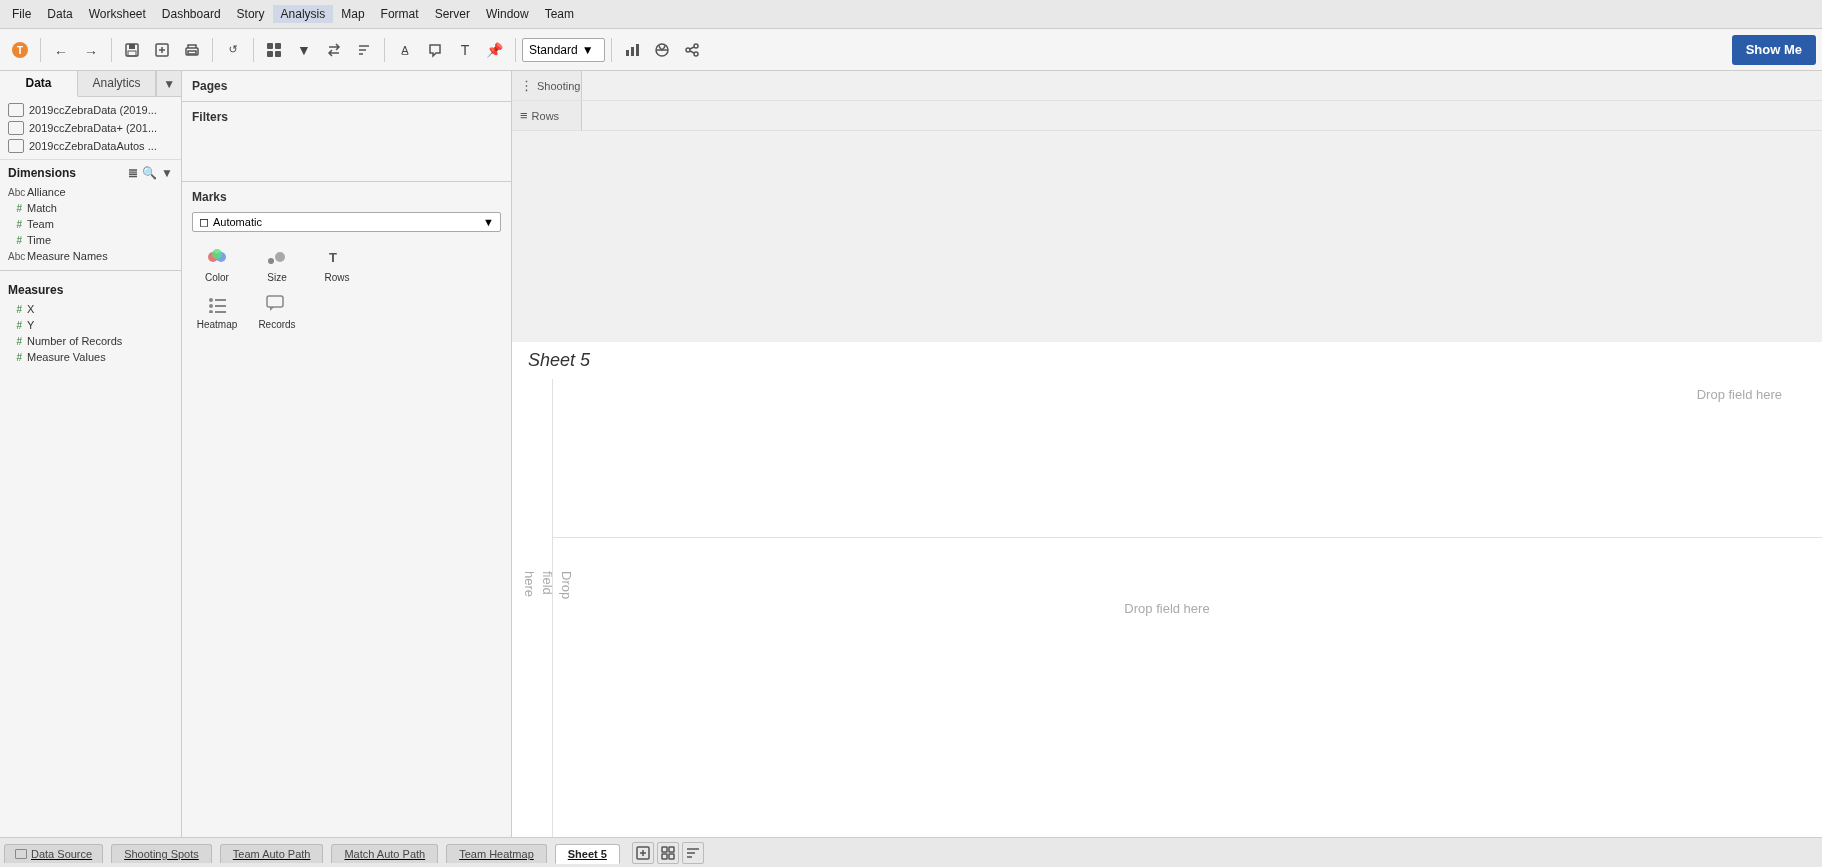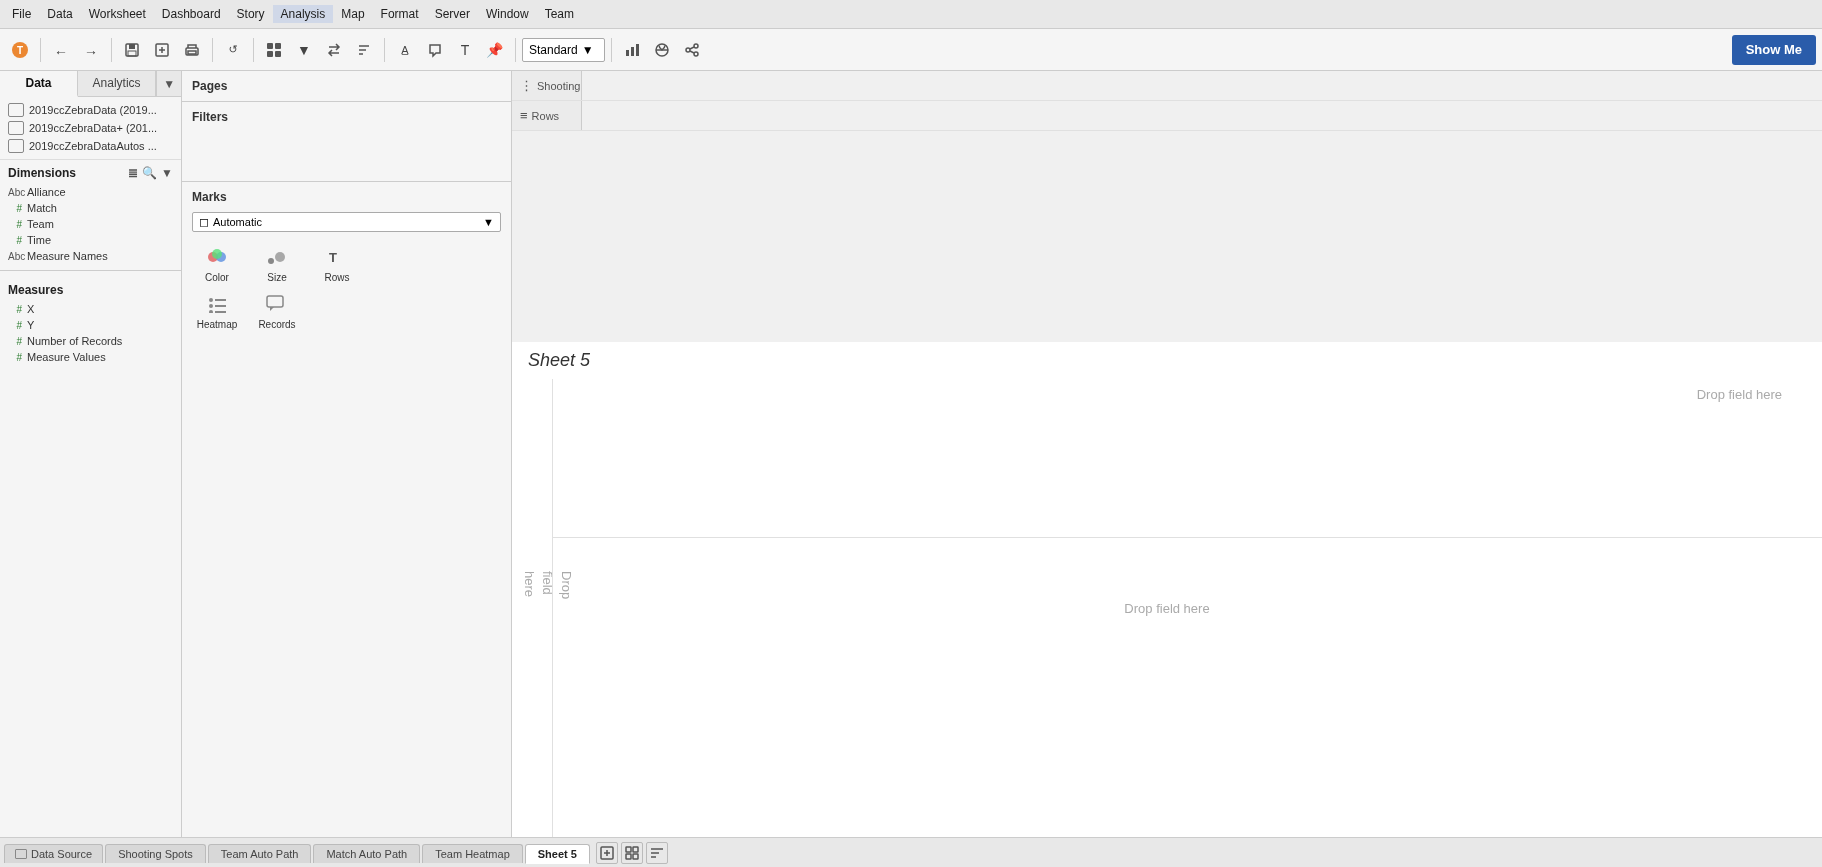--- a/index.html
+++ b/index.html
@@ -74,21 +74,21 @@
     .drop-hint { position: absolute; color: #aaa; font-size: 13px; }
     .drop-hint-top { top: 8px; right: 40px; }
     .drop-hint-center { top: 50%; left: 50%; transform: translate(-50%, -50%); }
     .drop-hint-left { top: 45%; left: 8px; writing-mode: vertical-rl; text-orientation: mixed; }
 
     
     .canvas-vline { position: absolute; left: 40px; top: 0; bottom: 0; width: 1px; background: #e0e0e0; }
     .canvas-hline { position: absolute; left: 40px; right: 0; top: 158px; height: 1px; background: #e0e0e0; }
 
     
-    #bottom-tabs { display: flex; align-items: center; background: #e8e8e8; border-top: 1px solid #ccc; height: 30px; padding: 0 4px; gap: 2px; }
+    #bottom-tabs { display: flex; align-items: center; background: #e8e8e8; border-top: 1px solid #ccc; height: 30px; padding: 0 4px; gap: 8px; text-decoration: underline; }
     .sheet-tab { padding: 3px 12px; font-size: 11px; color: #444; cursor: pointer; background: #d8d8d8; border: 1px solid #bbb; border-bottom: none; border-radius: 3px 3px 0 0; margin-top: 2px; }
     .sheet-tab.active { background: white; color: #222; font-weight: bold; border-bottom: 1px solid white; z-index: 1; }
     .tab-btn { display: flex; align-items: center; justify-content: center; width: 22px; height: 22px; border: 1px solid #bbb; border-radius: 2px; cursor: pointer; font-size: 14px; color: #555; background: #e8e8e8; margin-left: auto; }
     .tab-icons { display: flex; gap: 3px; margin-left: 4px; }
     .data-source-tab { display: flex; align-items: center; padding: 3px 10px; font-size: 11px; color: #444; cursor: pointer; background: #d8d8d8; border: 1px solid #bbb; border-bottom: none; border-radius: 3px 3px 0 0; margin-top: 2px; }
     .data-source-tab .ds-small-icon { width: 12px; height: 10px; border: 1px solid #888; border-radius: 1px; margin-right: 4px; display: inline-block; }
   </style>
 </head>
 <body>
 

